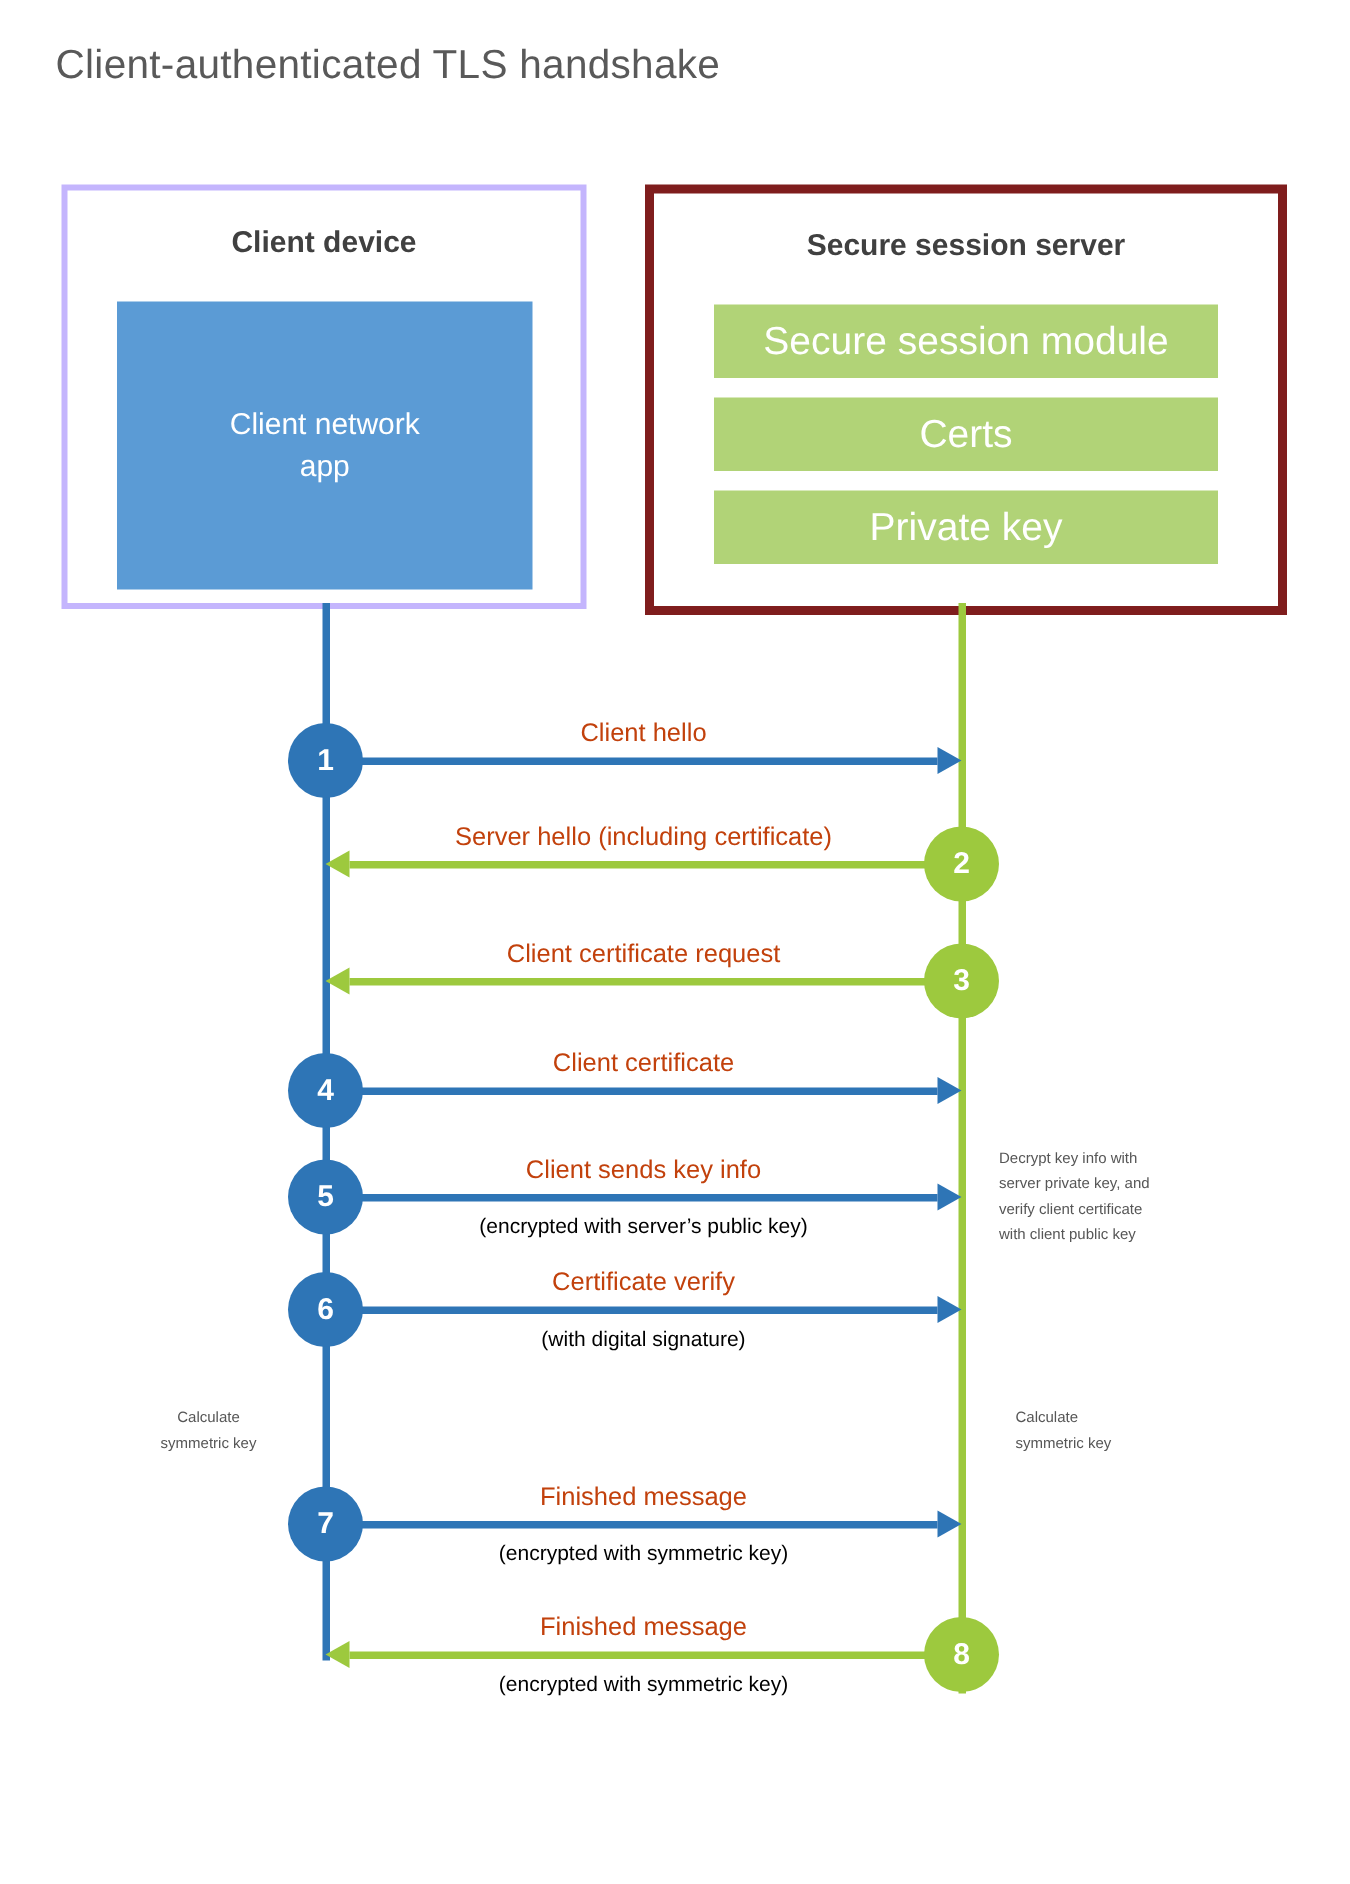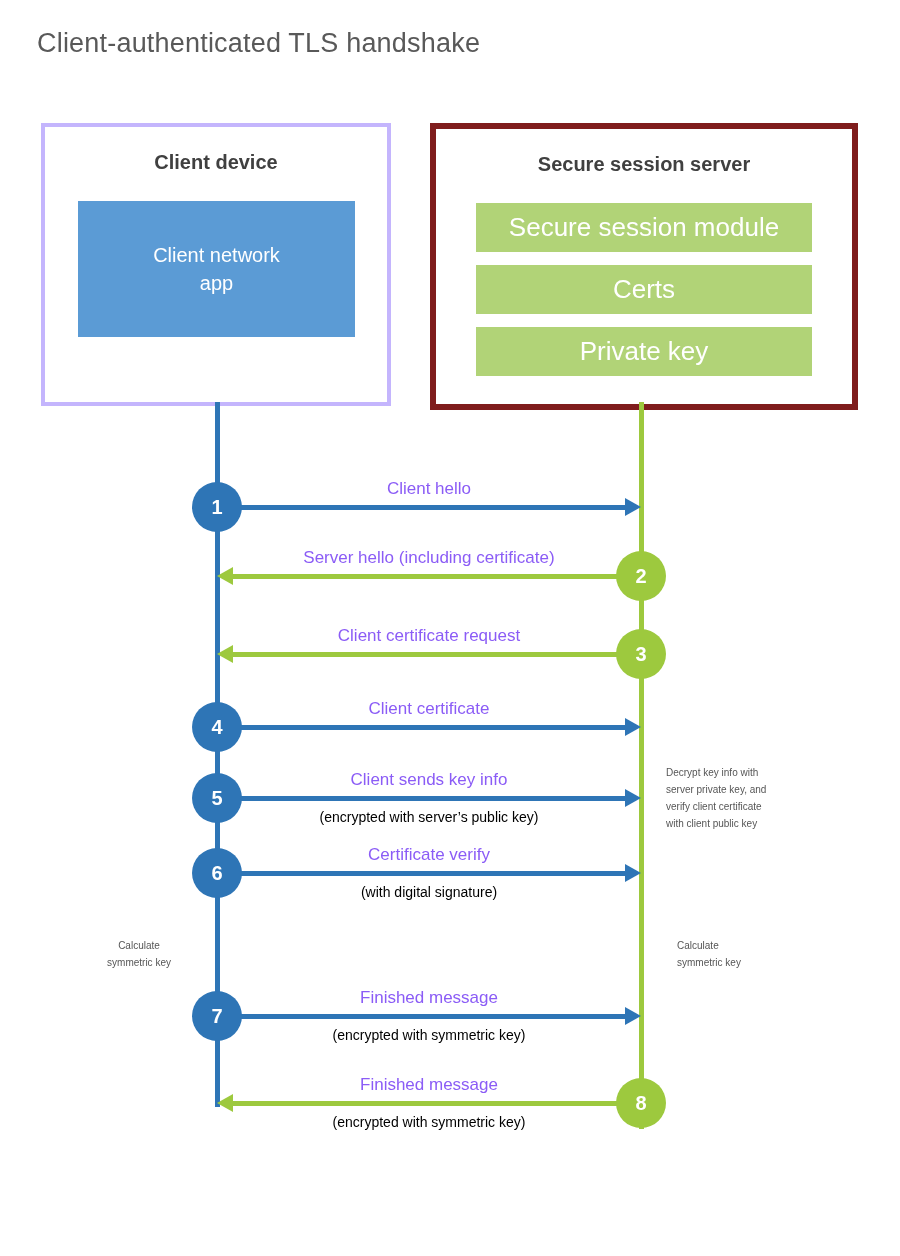--- a/index.html
+++ b/index.html
@@ -53,21 +53,21 @@
     text-align: center;
     font-size: 20px;
     font-weight: 700;
     color: #404040;
   }
   .inner-app-box {
     position: absolute;
     left: 33px;
     top: 74px;
     width: 277px;
-    height: 136px;
+    height: 192px;
     background: #5b9bd5;
     color: #ffffff;
     font-size: 20px;
     display: flex;
     align-items: center;
     justify-content: center;
     text-align: center;
     white-space: pre-line;
     line-height: 28px;
   }
@@ -151,21 +151,21 @@
   }
   .blue-step .circle { left: -25px; background: #2e75b6; }
   .green-step .circle { left: 399px; background: #9dc93e; }
   .msg-label {
     position: absolute;
     top: -30px;
     left: 0;
     width: 100%;
     text-align: center;
     font-size: 17px;
-    color: #8b5cf6;
+    color: #c2410c;
     line-height: 24px;
   }
   .msg-sublabel {
     position: absolute;
     top: 9px;
     left: 0;
     width: 100%;
     text-align: center;
     font-size: 14px;
     color: #000000;

